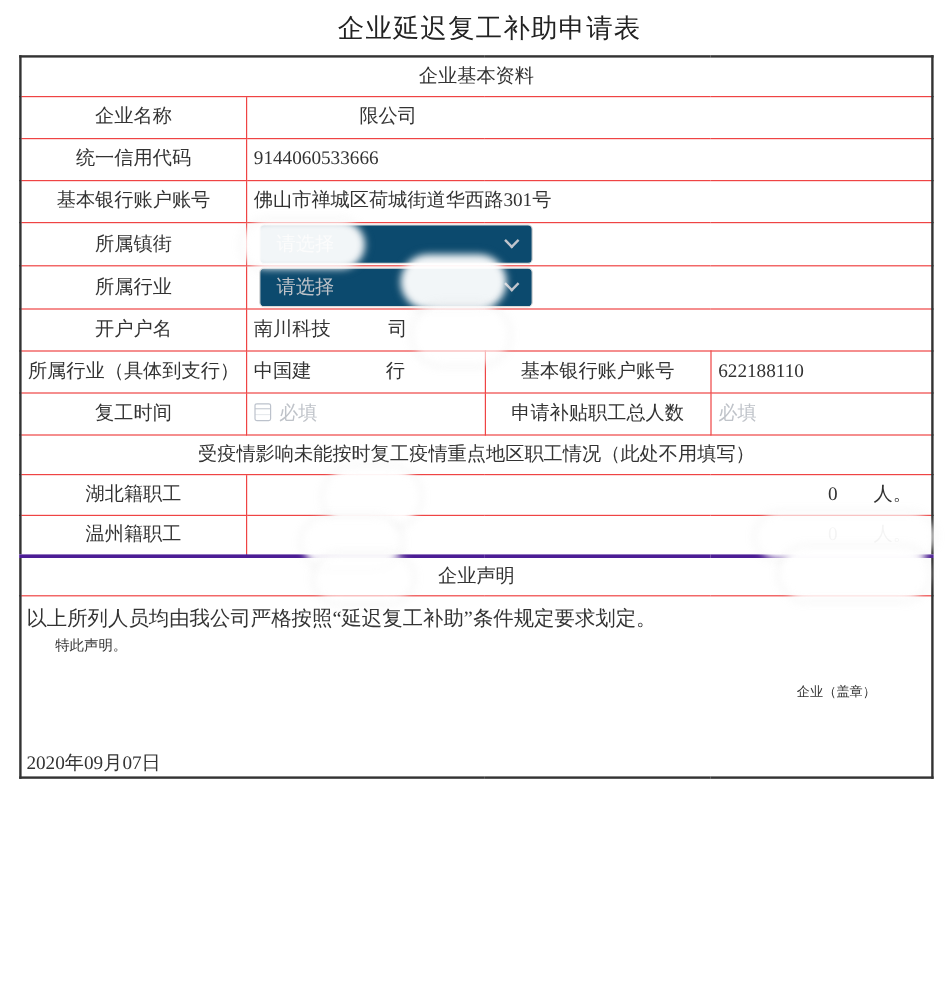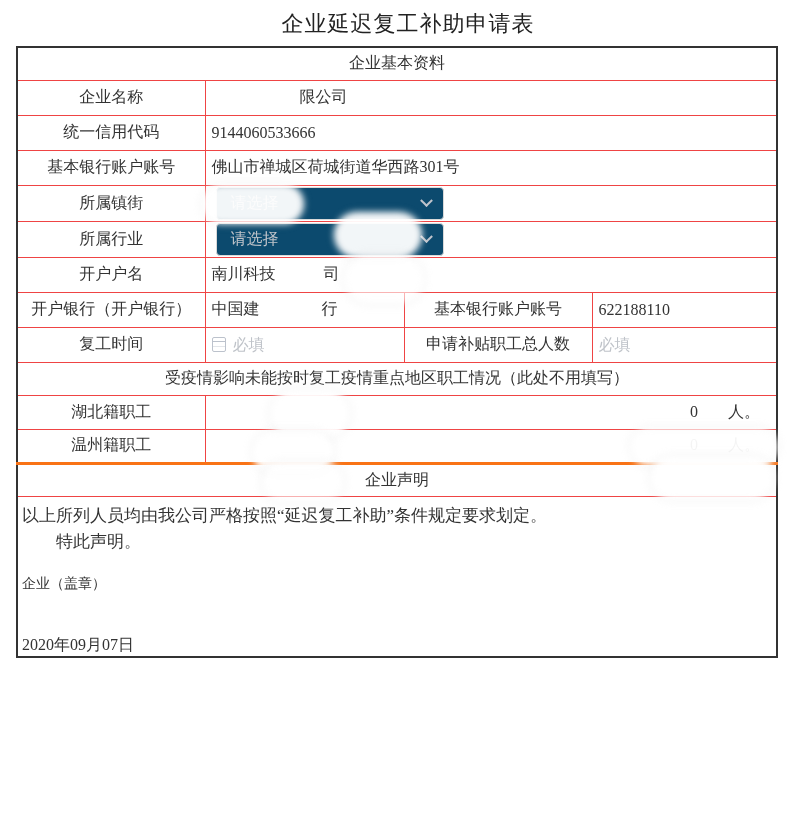--- a/index.html
+++ b/index.html
@@ -43,21 +43,21 @@
     font-size: 16px;
     color: #333;
   }
   table.form td { border: 1px solid #ef4444; overflow: hidden; }
   td.lab { text-align: center; padding: 0 2px; margin-top: 16px; }
   td.val { text-align: left; padding-left: 6px; }
   tr.h34 td { height: 34px; }
   tr.h35 td { height: 35px; }
   tr.h36 td { height: 36px; }
   tr.sec td { text-align: center; height: 33px; }
-  tr.thick td { border-top: 3px solid #f97316; }
+  tr.thick td { border-top: 3px solid #4c1d95; }
 
   
   input.cell-input {
     border: none; outline: none; background: transparent;
     font-family: inherit; font-size: 16px; color: #333;
     width: 90%; padding: 0;
   }
   input.cell-input::placeholder { color: #bfc3c9; opacity: 1; }
   input.w-date { width: 120px; }
 
@@ -87,22 +87,22 @@
   }
 
   
   td.count-cell { text-align: right; padding-left: 12px; }
   .count-num { display: inline-block; margin-right: 30px; }
   .count-unit { display: inline-block; padding-right: 16px; }
 
   
   td.decl { height: 144px; vertical-align: top; padding: 7px 4px 0 4px; }
   .decl-line1 { font-size: 17px; }
-  .decl-line2 { font-size: 17px; text-indent: 2em; margin-top: 3px; }
-  .stamp-line { text-align: left; padding-right: 42px; margin-top: 22px; font-size: 14px; }
+  .decl-line2 { font-size: 12px; text-indent: 2em; margin-top: 3px; }
+  .stamp-line { text-align: right; padding-right: 42px; margin-top: 22px; font-size: 11px; }
   .date-line { padding-right: 10px; margin-top: 42px; font-size: 16px; }
 
   
   .blur {
     position: absolute; z-index: 5; pointer-events: none;
     background: rgba(255,255,255,0.95);
     border-radius: 26px;
     filter: blur(3px);
     box-shadow: 0 0 5px rgba(175,175,175,0.35);
   }
@@ -172,21 +172,21 @@
     </tr>
 
     <tr class="h35">
       <td class="lab">开户户名</td>
       <td class="val" colspan="3">
         <span>南川科技</span><span class="gap" style="width:48px"></span><span>司</span>
       </td>
     </tr>
 
     <tr class="h35">
-      <td class="lab">开户银行（开户银行）</td>
+      <td class="lab">所属行业（具体到支行）</td>
       <td class="val">
         <span>中国建</span><span class="gap" style="width:62px"></span><span>行</span>
       </td>
       <td class="lab">基本银行账户账号</td>
       <td class="val">622188110</td>
     </tr>
 
     <tr class="h35">
       <td class="lab">复工时间</td>
       <td class="val">

